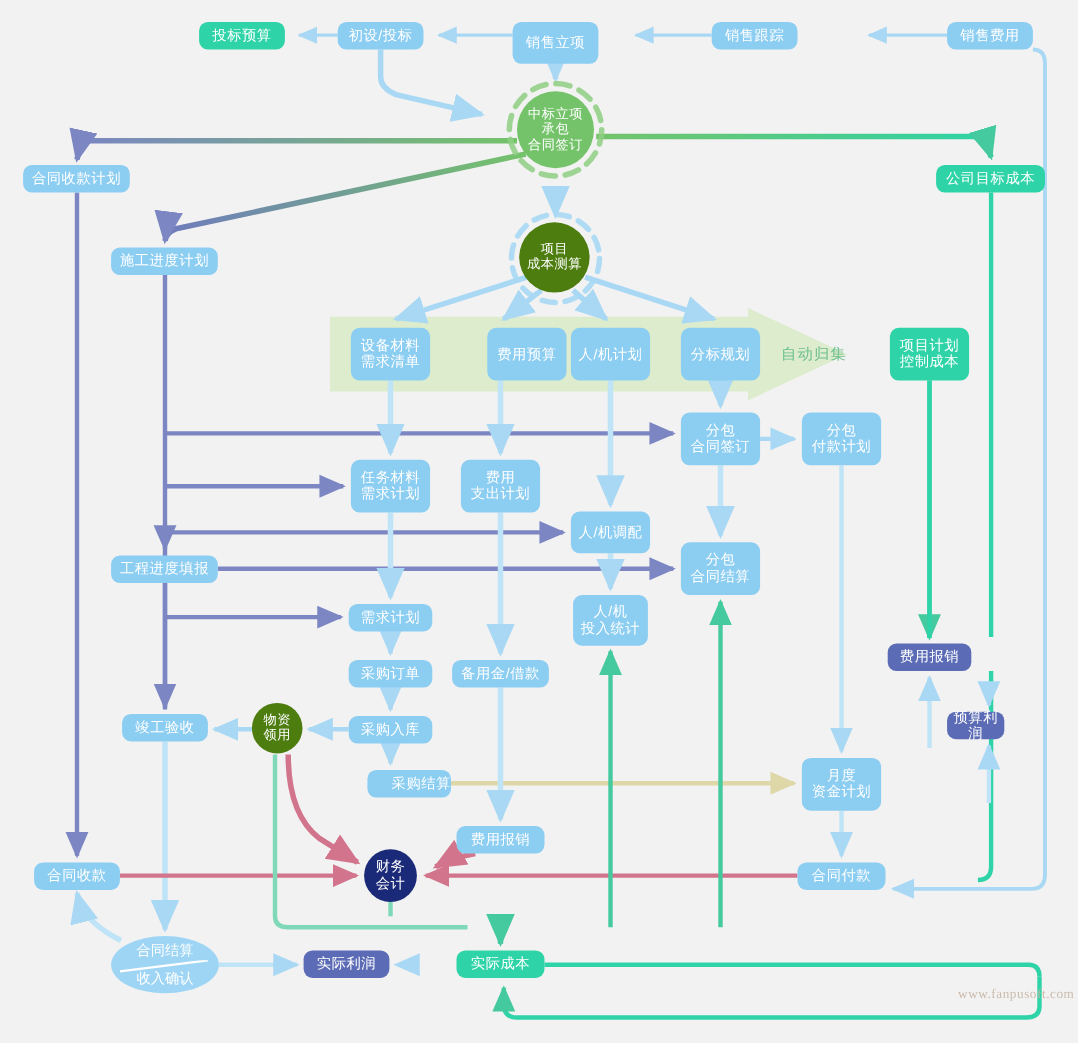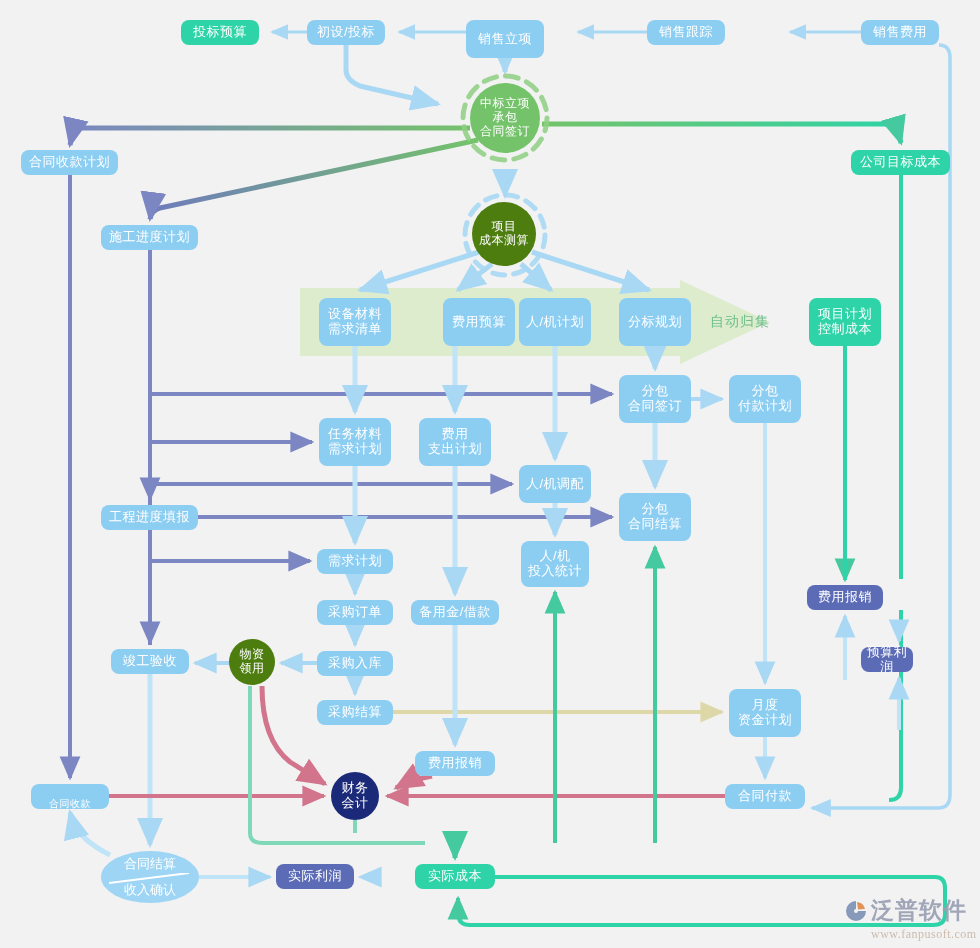--- a/index.html
+++ b/index.html
@@ -267,44 +267,37 @@
       <div class="node rect blue" style="left: 521px; top: 541px; width: 68px; height: 46px; font-size: 13px;"><span>人/机
 投入统计</span></div>
       <div class="node rect blue" style="left: 317px; top: 600px; width: 76px; height: 25px; font-size: 13px;"><span>采购订单</span></div>
       <div class="node rect blue" style="left: 411px; top: 600px; width: 88px; height: 25px; font-size: 13px;"><span>备用金/借款</span></div>
       <div class="node rect indigo" style="left: 807px; top: 585px; width: 76px; height: 25px; font-size: 13px;"><span>费用报销</span></div>
       <div class="node rect blue" style="left: 111px; top: 649px; width: 78px; height: 25px; font-size: 13px;"><span>竣工验收</span></div>
       <div class="node circle-blue" style="left: 229px; top: 639px; width: 46px; height: 46px; font-size: 12px;"><span>物资
 领用</span></div>
       <div class="node rect blue" style="left: 317px; top: 651px; width: 76px; height: 25px; font-size: 13px;"><span>采购入库</span></div>
       <div class="node rect indigo" style="left: 861px; top: 647px; width: 52px; height: 25px; font-size: 13px;"><span>预算利润</span></div>
-      <div class="node rect blue" style="left: 317px; top: 700px; width: 76px; height: 25px; font-size: 13px;"><span>采购结算</span></div>
+      <div class="node rect blue" style="left: 334px; top: 700px; width: 76px; height: 25px; font-size: 13px; justify-content: flex-end;"><span>采购结算</span></div>
       <div class="node rect blue" style="left: 729px; top: 689px; width: 72px; height: 48px; font-size: 13px;"><span>月度
 资金计划</span></div>
       <div class="node rect blue" style="left: 415px; top: 751px; width: 80px; height: 25px; font-size: 13px;"><span>费用报销</span></div>
-      <div class="node rect blue" style="left: 31px; top: 784px; width: 78px; height: 25px; font-size: 10px; align-items: flex-end;"><span>合同收款</span></div>
+      <div class="node rect blue" style="left: 31px; top: 784px; width: 78px; height: 25px; font-size: 13px;"><span>合同收款</span></div>
       <div class="node navy" style="left: 331px; top: 772px; width: 48px; height: 48px; font-size: 13px;"><span>财务
 会计</span></div>
       <div class="node rect blue" style="left: 725px; top: 784px; width: 80px; height: 25px; font-size: 13px;"><span>合同付款</span></div>
       <div class="node rect indigo" style="left: 276px; top: 864px; width: 78px; height: 25px; font-size: 13px;"><span>实际利润</span></div>
       <div class="node rect green" style="left: 415px; top: 864px; width: 80px; height: 25px; font-size: 13px;"><span>实际成本</span></div>
     </div>
 
   <div class="ellipse" id="ellipse-node" style="left:101px;top:851px;width:98px;height:52px;display:block;position:absolute;">
     <div style="position:absolute;left:0;right:0;top:4px;text-align:center;color:#fff;font-size:13px;">合同结算</div>
     <svg style="position:absolute;left:8px;top:22px;width:82px;height:12px;">
       <line x1="0" y1="10" x2="80" y2="0" stroke="#ffffff" stroke-width="2"></line>
     </svg>
     <div style="position:absolute;left:0;right:0;bottom:4px;text-align:center;color:#fff;font-size:13px;">收入确认</div>
   </div>
 
   <div class="logo" style="left:845px;top:895px;">
-    <div class="logo-row">
-      <svg width="22" height="22" viewBox="0 0 22 22">
-        <path d="M11,1 A10,10 0 1,0 21,11 L13,11 A2,2 0 1,1 11,9 Z" fill="#7f93b5"></path>
-        <path d="M12,2 A9,9 0 0,1 20,9 L13,9.5 Z" fill="#e08a4a"></path>
-      </svg>
-      <span class="logo-text">泛普软件</span>
-    </div>
     <div class="logo-url">www.fanpusoft.com</div>
   </div>
 
 </div>
 
 </body></html>

